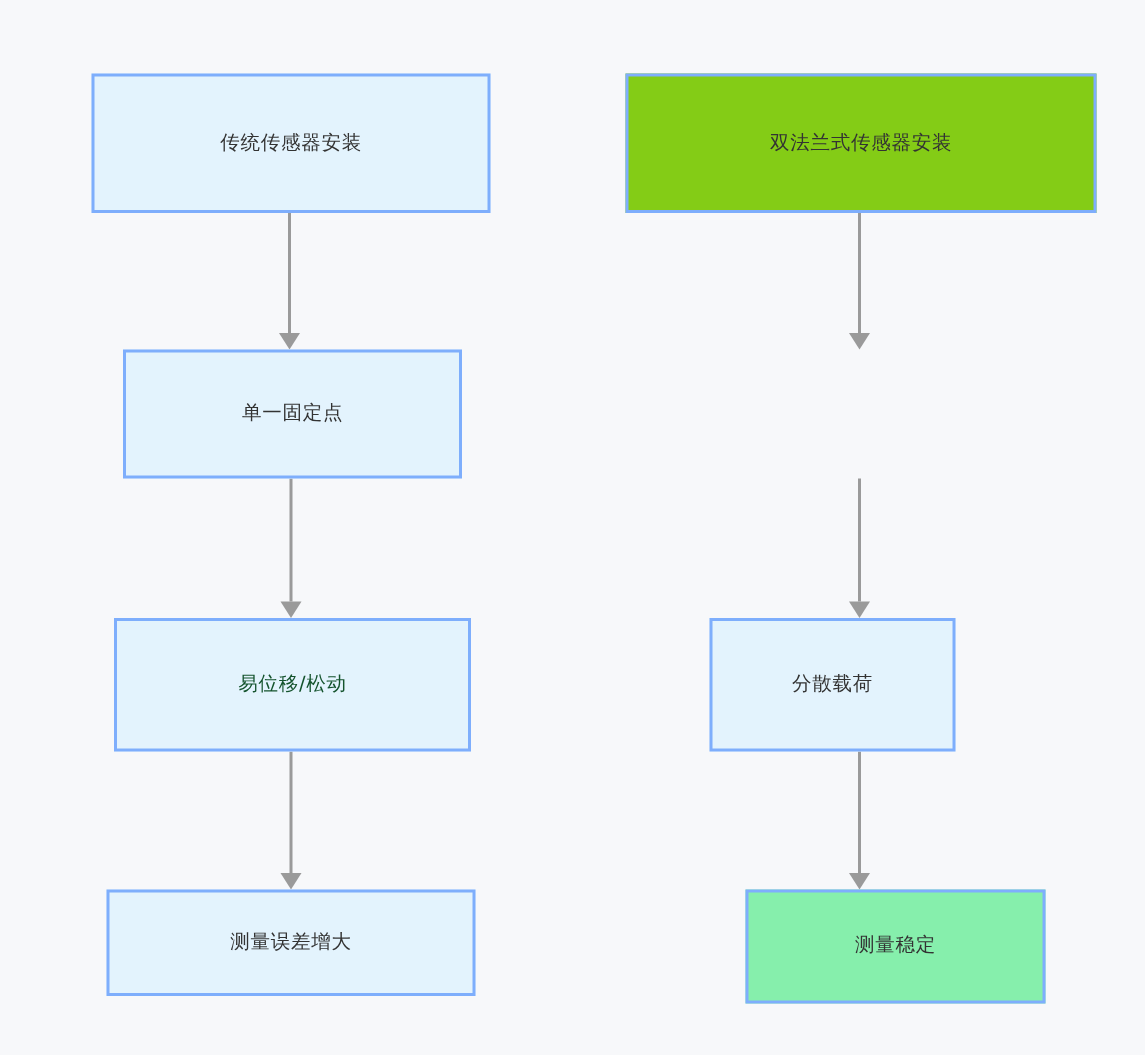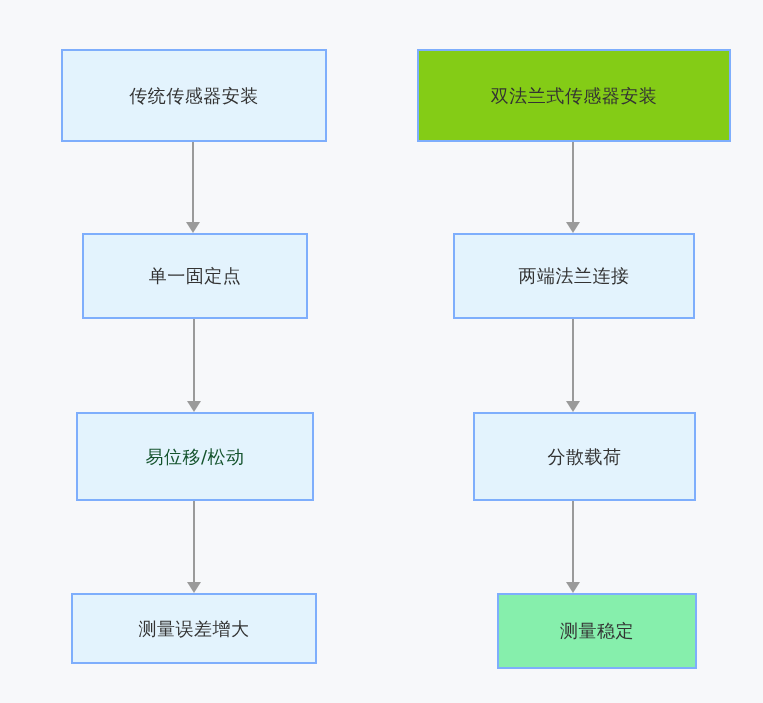--- a/index.html
+++ b/index.html
@@ -20,21 +20,21 @@
   }
   .node {
     position: absolute;
     box-sizing: border-box;
     background: #e3f3fd;
     border: 2px solid #7eaefc;
     display: flex;
     align-items: center;
     justify-content: center;
     color: #333333;
-    font-size: 18px;
+    font-size: 13px;
     line-height: 1.2;
     letter-spacing: 0.5px;
     white-space: nowrap;
   }
   .connector {
     position: absolute;
     pointer-events: none;
   }
   .conn-line {
     position: absolute;
@@ -92,22 +92,19 @@
       <div class="conn-line" style="height: 82px; background: rgb(154, 154, 154);"></div>
       <div class="conn-head" style="border-top-color: rgb(154, 154, 154);"></div>
     </div>
     <div class="connector" style="left: 565px; top: 501px; width: 16px; height: 92px;">
       <div class="conn-line" style="height: 81px; background: rgb(154, 154, 154);"></div>
       <div class="conn-head" style="border-top-color: rgb(154, 154, 154);"></div>
     </div>
     <div class="node" style="left: 417px; top: 49px; width: 314px; height: 93px; background: #84cc16; border-color: rgb(126, 174, 252); color: rgb(51, 51, 51);">
       <span>双法兰式传感器安装</span>
     </div>
-    <div class="node" style="left: 453px; top: 233px; width: 242px; height: 86px; background: rgb(227, 243, 253); border-color: rgb(126, 174, 252); color: rgb(51, 51, 51);">
-      <span>两端法兰连接</span>
-    </div>
-    <div class="node" style="left: 473px; top: 412px; width: 223px; height: 89px; background: rgb(227, 243, 253); border-color: rgb(126, 174, 252); color: rgb(51, 51, 51);">
+    <div class="node" style="left: 473px; top: 412px; width: 164px; height: 89px; background: rgb(227, 243, 253); border-color: rgb(126, 174, 252); color: rgb(51, 51, 51);">
       <span>分散载荷</span>
     </div>
     <div class="node" style="left: 497px; top: 593px; width: 200px; height: 76px; background: #86efac; border-color: rgb(126, 174, 252); color: rgb(51, 51, 51);">
       <span>测量稳定</span>
     </div>
   </div>
 
 </body></html>

